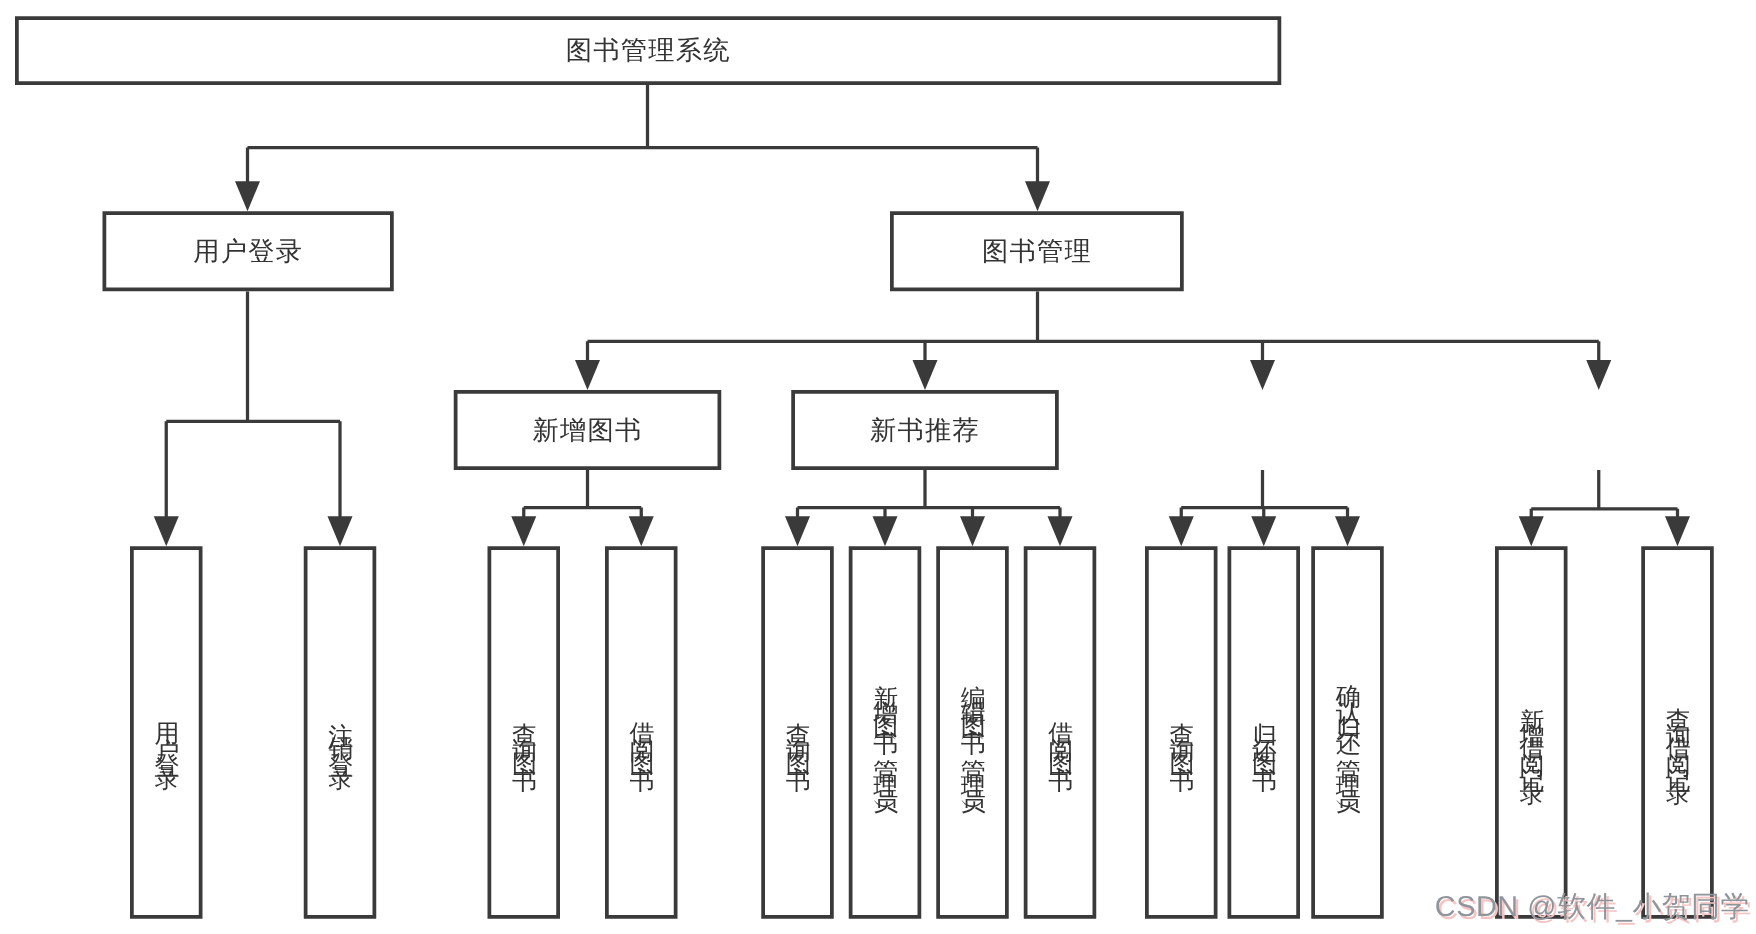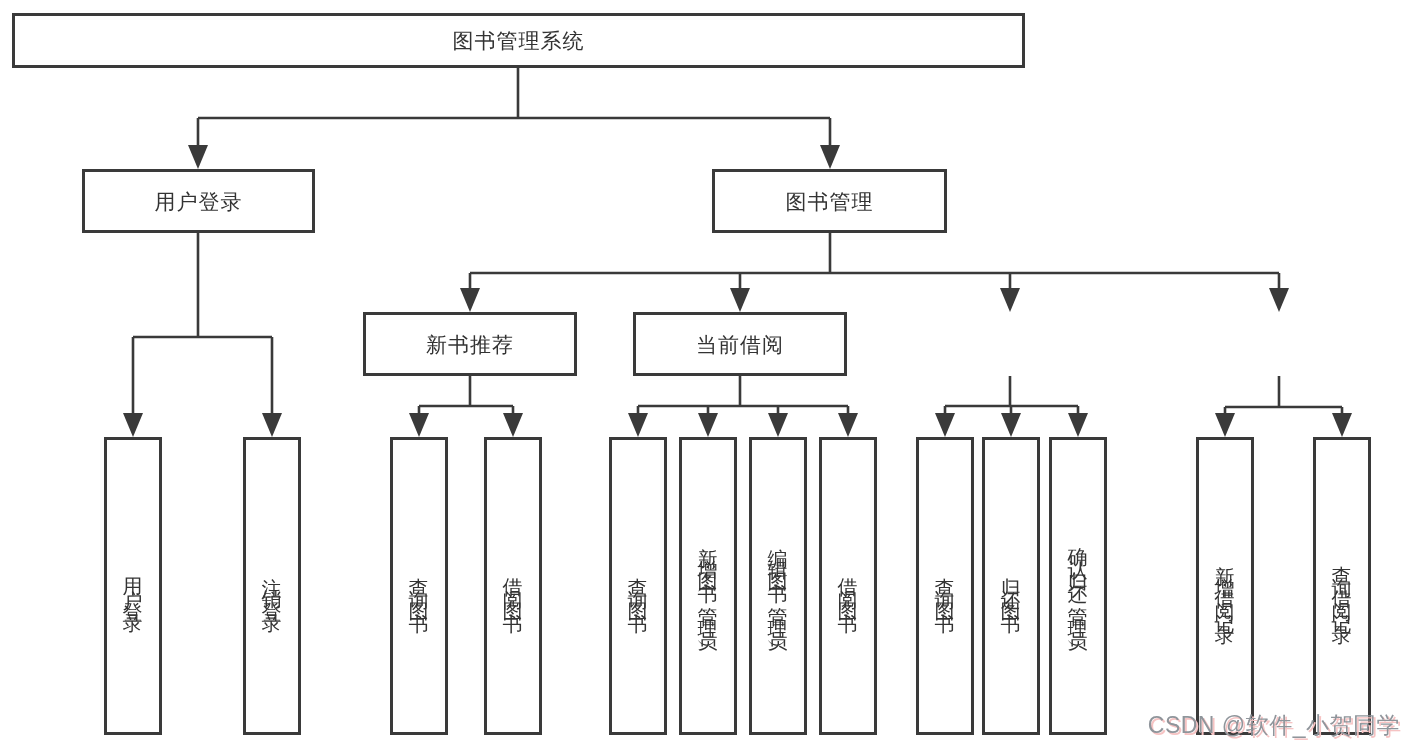--- a/index.html
+++ b/index.html
@@ -60,24 +60,24 @@
   </div>
 
   <div class="node h" style="left:82px;top:169px;width:233px;height:64px">
     <span>用户登录</span>
   </div>
   <div class="node h" style="left:712px;top:169px;width:235px;height:64px">
     <span>图书管理</span>
   </div>
 
   <div class="node h" style="left:363px;top:312px;width:214px;height:64px">
-    <span>新书推荐</span>
+    <span>新增图书</span>
   </div>
   <div class="node h" style="left:633px;top:312px;width:214px;height:64px">
-    <span>当前借阅</span>
+    <span>新书推荐</span>
   </div>
 
   <div class="node v" style="left:104px;top:437px;width:58px;height:298px">
     <span>用户登录</span>
   </div>
   <div class="node v" style="left:243px;top:437px;width:58px;height:298px">
     <span>注销登录</span>
   </div>
   <div class="node v" style="left:390px;top:437px;width:58px;height:298px">
     <span>查询图书</span>

